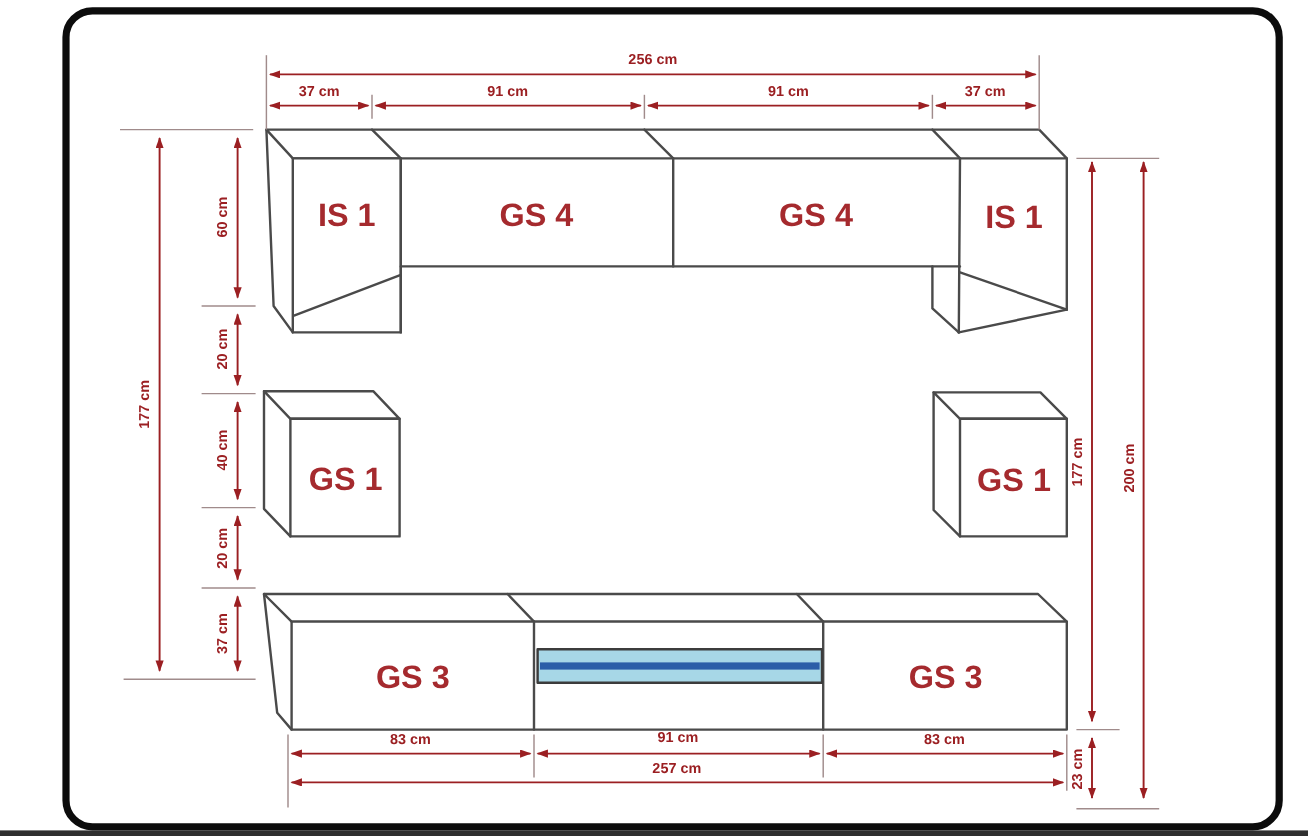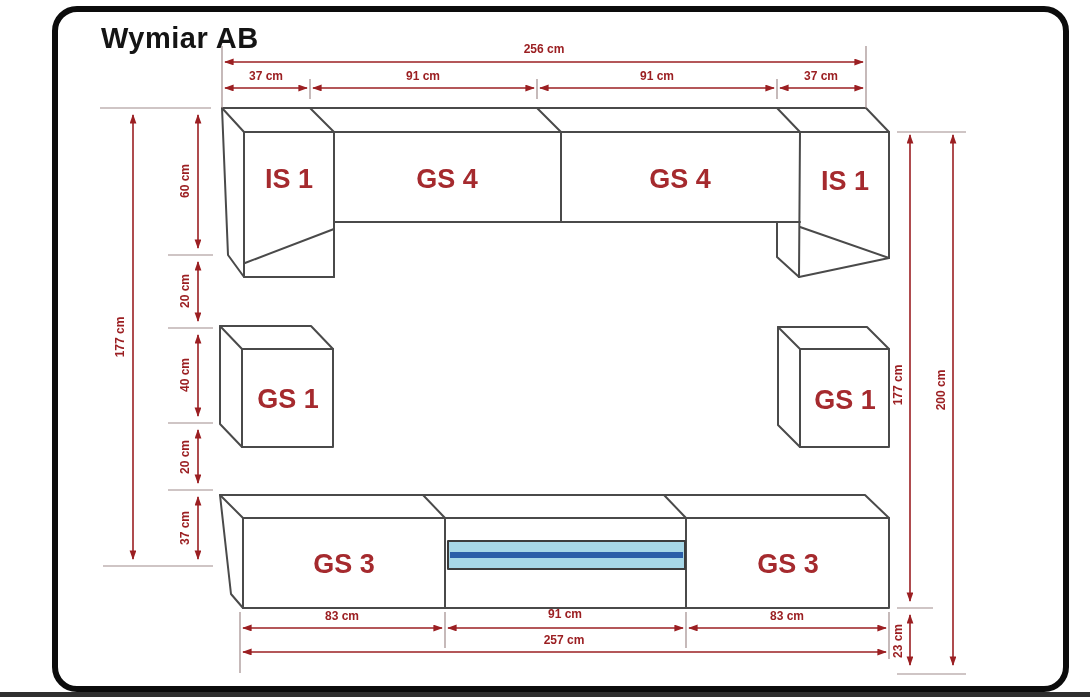--- a/index.html
+++ b/index.html
@@ -19,21 +19,20 @@
     font-family:"Liberation Sans", sans-serif;
   }
   .dim-label{font-size:12px;font-weight:bold;}
   .unit-label{font-size:27px;font-weight:bold;}
 </style>
 </head>
 <body>
 
 <div id="canvas">
 
-  <div id="diagram-title">Wymiar AB</div>
 
   <svg width="1090" height="697" viewBox="0 0 1090 697" xmlns="http://www.w3.org/2000/svg">
     <defs>
       <marker id="arrE" markerWidth="11" markerHeight="9" refX="8.6" refY="3.4" orient="auto" markerUnits="userSpaceOnUse">
         <path d="M0,0 L9.5,3.4 L0,6.8 Z" fill="#9b1f22"></path>
       </marker>
       <marker id="arrS" markerWidth="11" markerHeight="9" refX="8.6" refY="3.4" orient="auto-start-reverse" markerUnits="userSpaceOnUse">
         <path d="M0,0 L9.5,3.4 L0,6.8 Z" fill="#9b1f22"></path>
       </marker>
     </defs>

